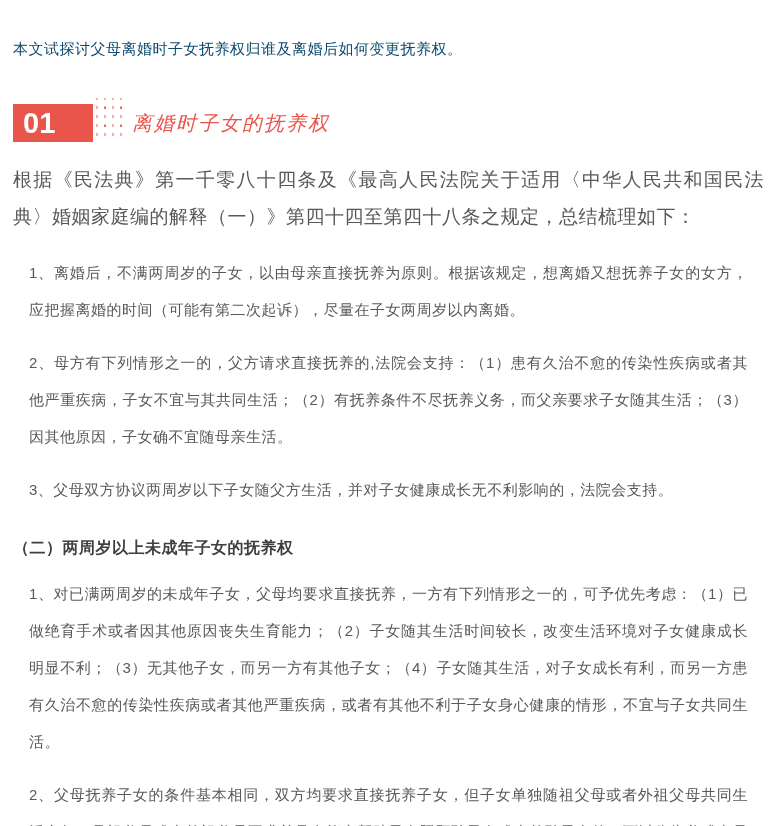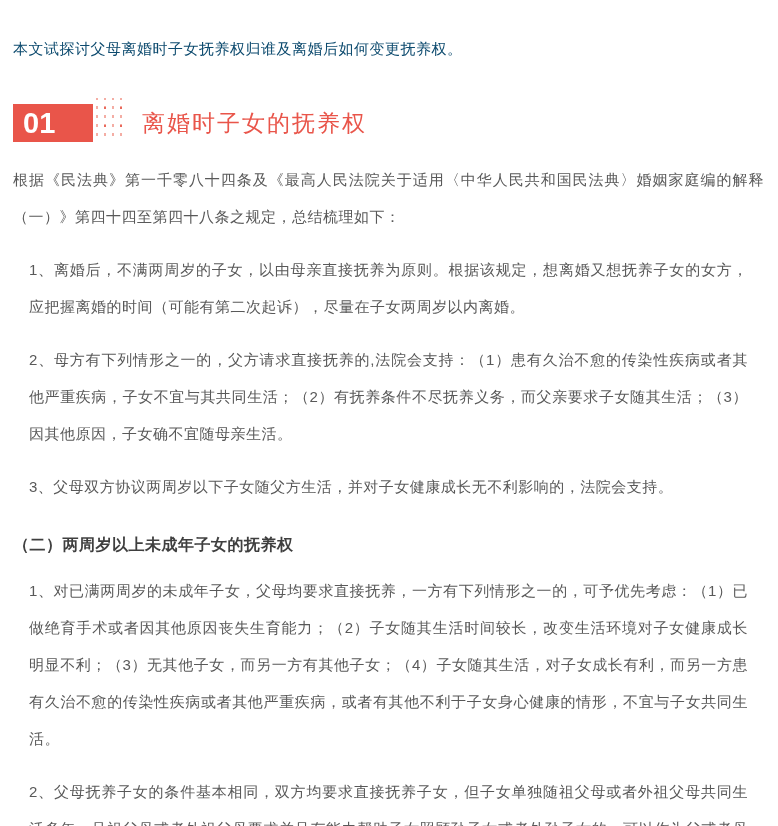--- a/index.html
+++ b/index.html
@@ -49,30 +49,31 @@
     margin-left: 3px;
     margin-top: -12px;
     flex: 0 0 auto;
     background-image:
       radial-gradient(circle, #e9695c 1.4px, rgba(0,0,0,0) 1.5px),
       radial-gradient(circle, #f4ada4 1.4px, rgba(0,0,0,0) 1.5px);
     background-size: 16px 18px, 8px 9px;
     background-position: 1px 1px, 5px 5px;
   }
   .section-title {
-    margin-left: 18px;
+    margin-left: 8px;
     color: #e9554a;
-    font-size: 23px;
+    font-size: 20px;
     letter-spacing: 2px;
     white-space: nowrap;
+    font-style: italic;
   }
   
   .lead {
     margin-top: 18px;
-    font-size: 15px;
+    font-size: 19px;
     line-height: 37px;
     color: #595959;
     text-align: justify;
     letter-spacing: 0.5px;
   }
   .sub-heading {
     margin-top: 30px;
     margin-bottom: 8px;
     font-size: 16px;
     font-weight: bold;

